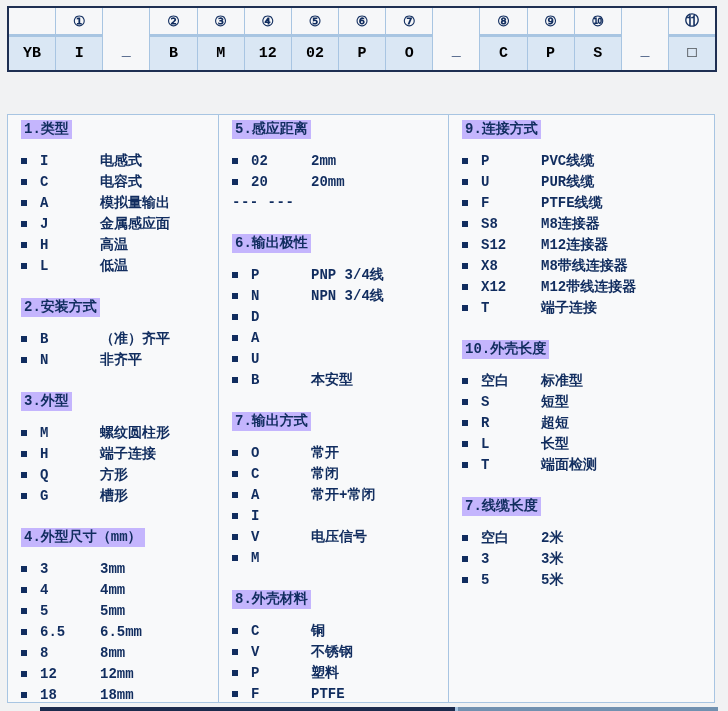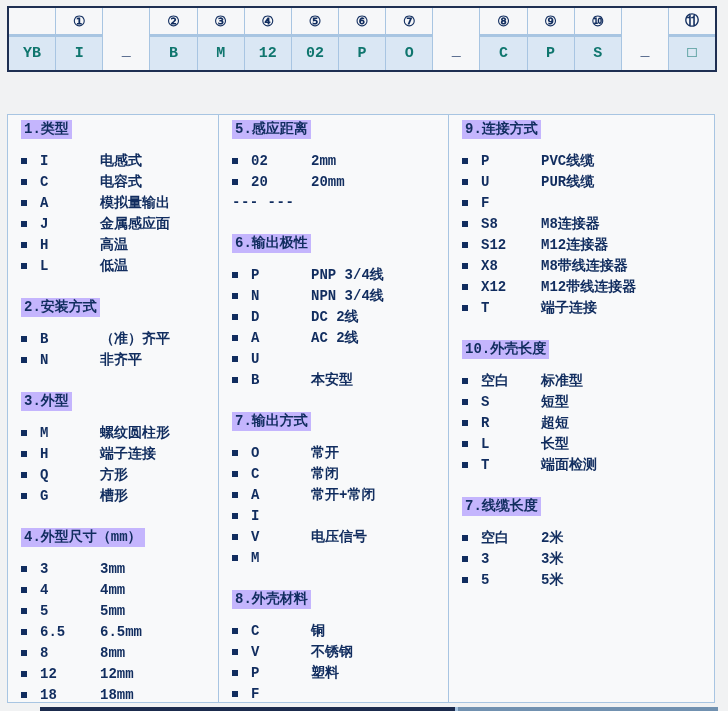--- a/index.html
+++ b/index.html
@@ -15,21 +15,21 @@
   }
   .mt-cell{flex:1 1 0;display:flex;flex-direction:column;border-left:1px solid #a8c5e2;min-width:0;}
   .mt-cell:first-child{border-left:none;}
   .mt-top{
     height:26px;background:#f6f7f9;border-bottom:3px solid #a8c5e2;
     display:flex;align-items:center;justify-content:center;
     color:#112d5f;font-weight:bold;font-size:14px;
   }
   .mt-bottom{
     flex:1;background:#dae7f4;display:flex;align-items:center;justify-content:center;
-    color:#0f766e;font-weight:bold;font-size:15px;
+    color:#000000;font-weight:bold;font-size:15px;
   }
   .mt-cell.sep{background:#f6f7f9;justify-content:flex-end;align-items:center;}
   .mt-cell.sep .sep-glyph{color:#112d5f;font-weight:bold;font-size:15px;padding-bottom:10px;}
 
   
   #content-box{
     position:absolute;left:7px;top:114px;width:708px;bottom:8px;
     background:#f8f9fa;border:1px solid #a8c5e2;box-sizing:border-box;
     display:flex;
   }
@@ -218,25 +218,23 @@
           <span class="bullet"></span>
           <span class="item-code">P</span>
           <span class="item-desc">PNP 3/4线</span>
         </div><div class="legend-row">
           <span class="bullet"></span>
           <span class="item-code">N</span>
           <span class="item-desc">NPN 3/4线</span>
         </div><div class="legend-row">
           <span class="bullet"></span>
           <span class="item-code">D</span>
-          <span class="item-desc">DC 2线</span>
         </div><div class="legend-row">
           <span class="bullet"></span>
           <span class="item-code">A</span>
-          <span class="item-desc">AC 2线</span>
         </div><div class="legend-row">
           <span class="bullet"></span>
           <span class="item-code">U</span>
         </div><div class="legend-row">
           <span class="bullet"></span>
           <span class="item-code">B</span>
           <span class="item-desc">本安型</span>
         </div></div>
       <div class="section"><div class="section-title">7.输出方式</div><div class="legend-row">
           <span class="bullet"></span>
@@ -269,34 +267,36 @@
           <span class="bullet"></span>
           <span class="item-code">V</span>
           <span class="item-desc">不锈钢</span>
         </div><div class="legend-row">
           <span class="bullet"></span>
           <span class="item-code">P</span>
           <span class="item-desc">塑料</span>
         </div><div class="legend-row">
           <span class="bullet"></span>
           <span class="item-code">F</span>
+          <span class="item-desc">PTFE</span>
         </div></div>
     </div>
     <div class="guide-col">
       <div class="section"><div class="section-title">9.连接方式</div><div class="legend-row">
           <span class="bullet"></span>
           <span class="item-code">P</span>
           <span class="item-desc">PVC线缆</span>
         </div><div class="legend-row">
           <span class="bullet"></span>
           <span class="item-code">U</span>
           <span class="item-desc">PUR线缆</span>
         </div><div class="legend-row">
           <span class="bullet"></span>
           <span class="item-code">F</span>
+          <span class="item-desc">PTFE线缆</span>
         </div><div class="legend-row">
           <span class="bullet"></span>
           <span class="item-code">S8</span>
           <span class="item-desc">M8连接器</span>
         </div><div class="legend-row">
           <span class="bullet"></span>
           <span class="item-code">S12</span>
           <span class="item-desc">M12连接器</span>
         </div><div class="legend-row">
           <span class="bullet"></span>

